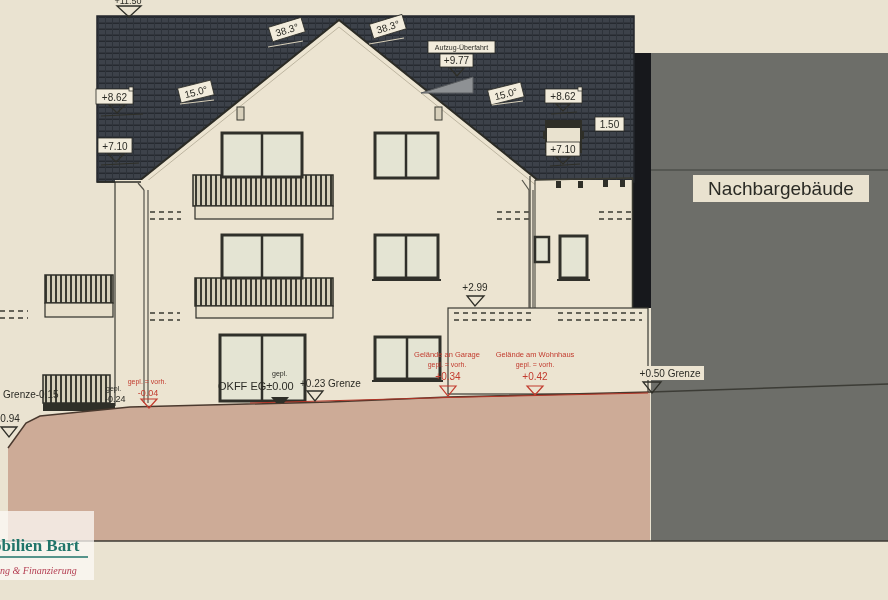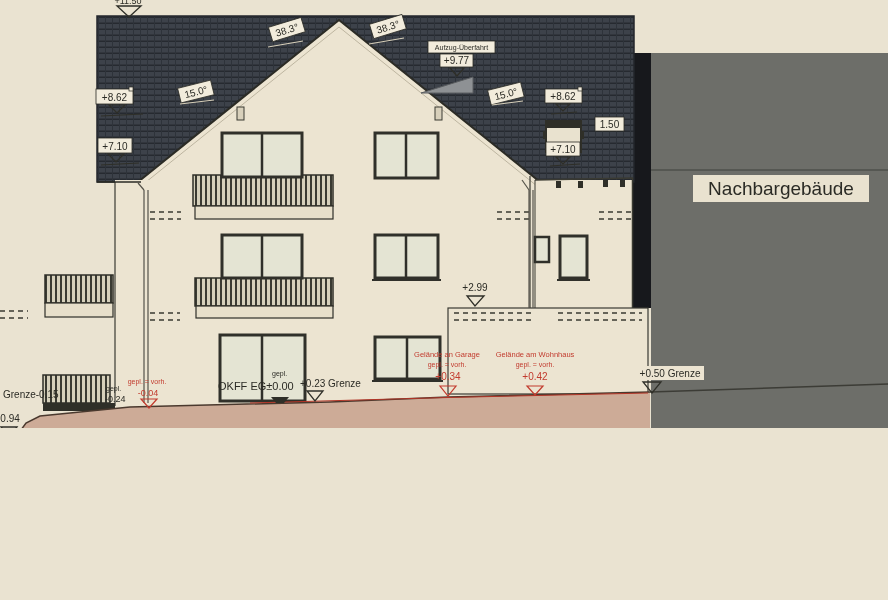--- a/index.html
+++ b/index.html
@@ -1,16 +1,16 @@
 <!DOCTYPE html>
 <html><head>
 <meta charset="utf-8">
 <style>
   html,body{margin:0;padding:0;background:#eae3d1;}
-  .stage{position:relative;width:888px;height:428px;overflow:hidden;
+  .stage{position:relative;width:888px;height:600px;overflow:hidden;
          font-family:"Liberation Sans",sans-serif;}
   svg{display:block}
   text{font-family:"Liberation Sans",sans-serif;fill:#2b2b25;}
   .t10{font-size:10px;}
   .t11{font-size:11px;}
   .t9{font-size:9px;}
   .t7{font-size:7px;}
   .t75{font-size:7.5px;}
   .t19{font-size:19px;}
   .red{fill:#c23b2e;}

